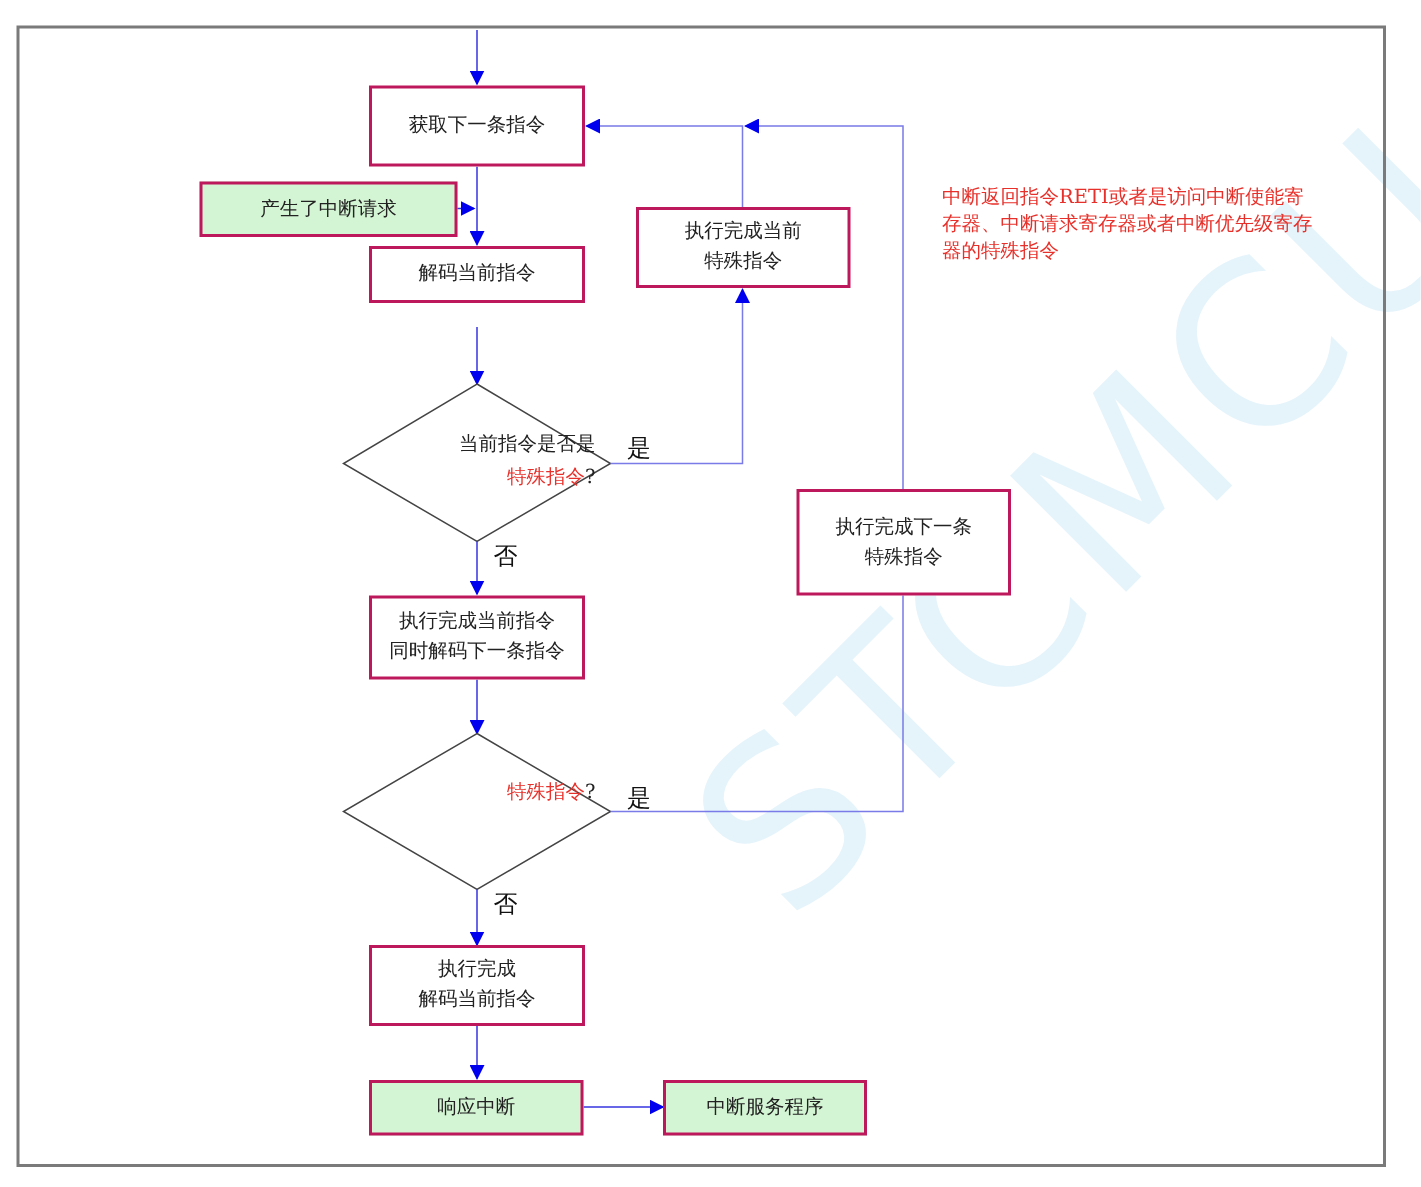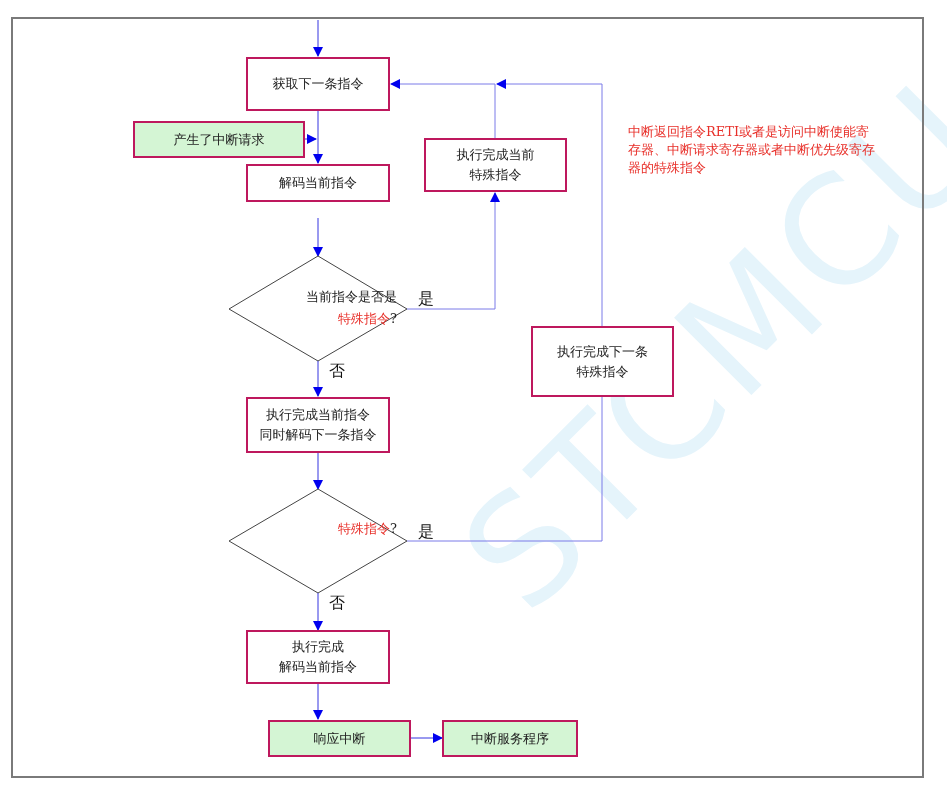--- a/index.html
+++ b/index.html
@@ -97,21 +97,21 @@
   </div>
 </div>
 
 <div class="box" style="left:246px;top:630px;width:144px;height:54px;justify-content:center;">
   <div>
     <div>执行完成</div>
     <div>解码当前指令</div>
   </div>
 </div>
 
-<div class="box green" style="left:246px;top:720px;width:143px;height:37px;margin-left:22px;">
+<div class="box green" style="left:246px;top:720px;width:143px;height:37px;">
   <span>响应中断</span>
 </div>
 
 <div class="box green" style="left:442px;top:720px;width:136px;height:37px;">
   <span>中断服务程序</span>
 </div>
 
 <div class="label" style="left:418px;top:289px;">是</div>
 <div class="label" style="left:329px;top:361px;">否</div>
 <div class="label" style="left:418px;top:522px;">是</div>

